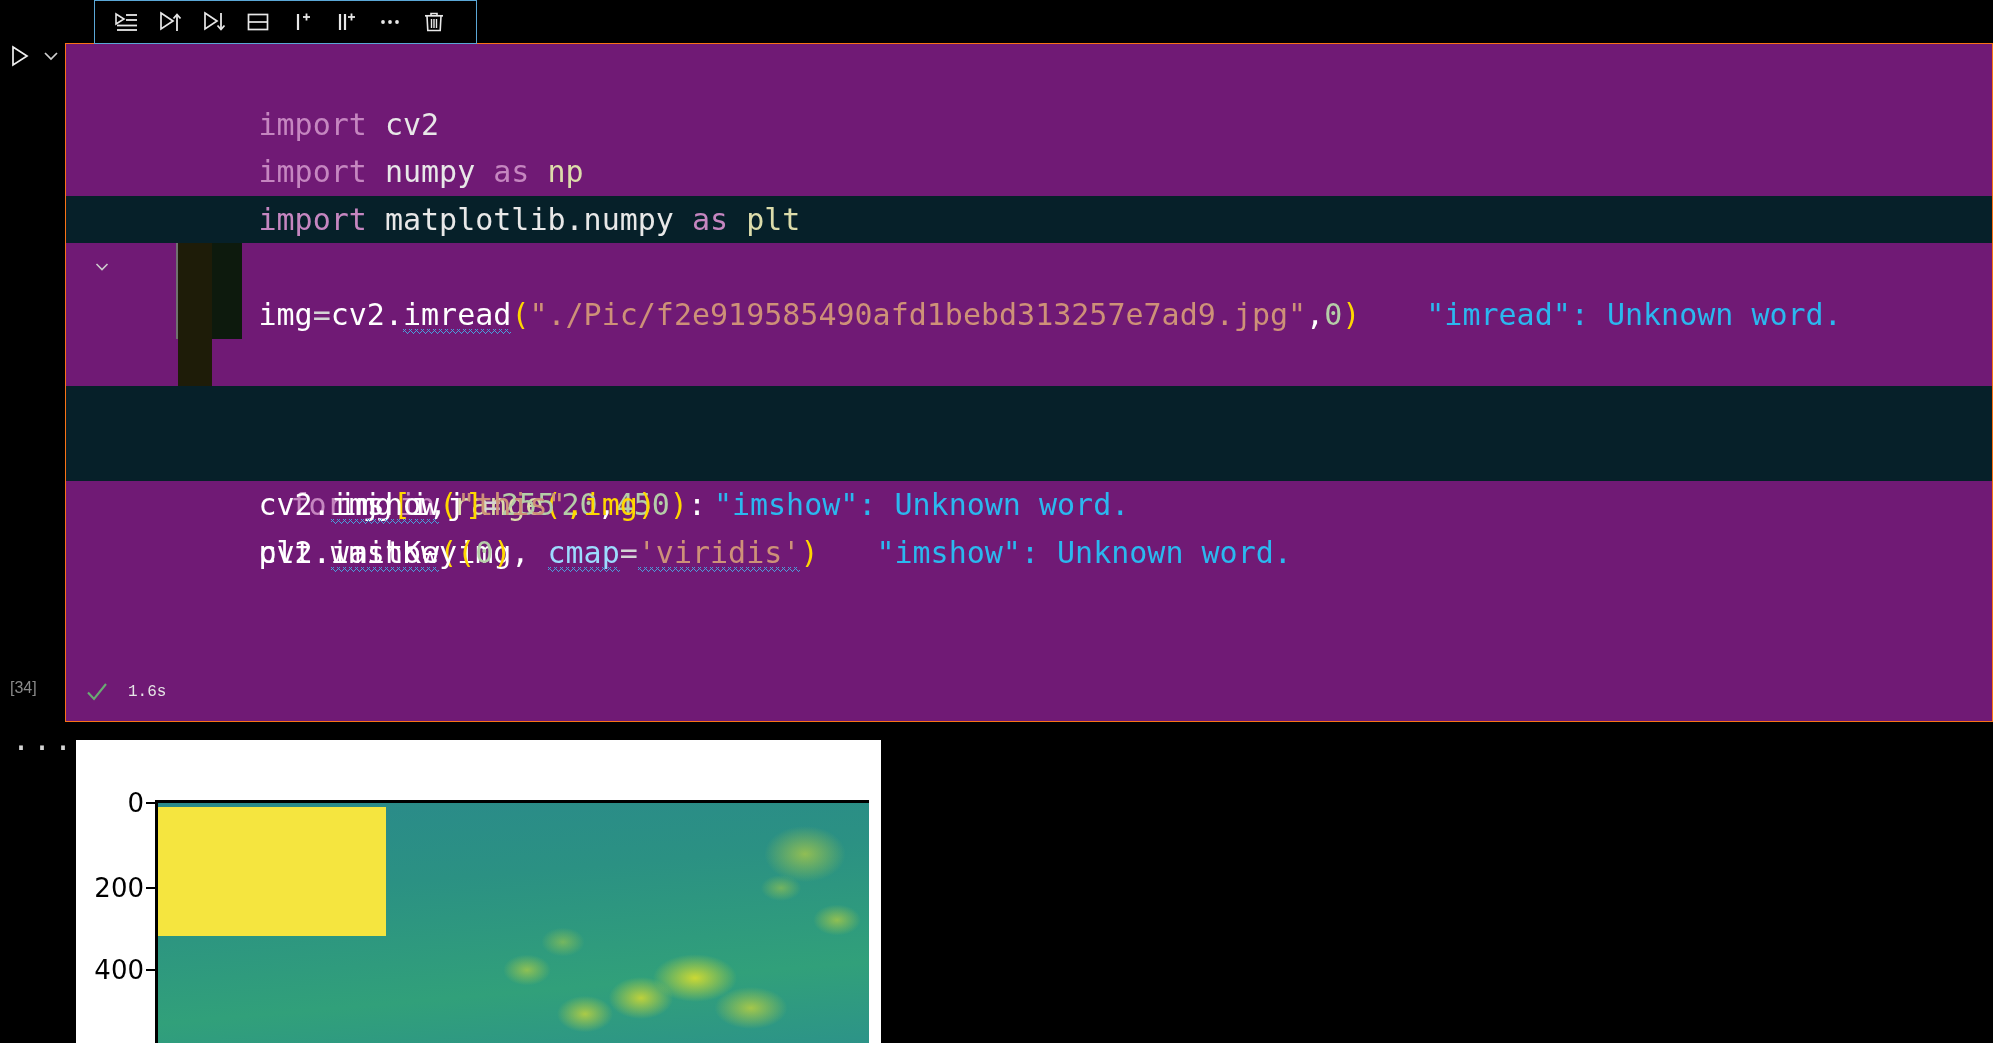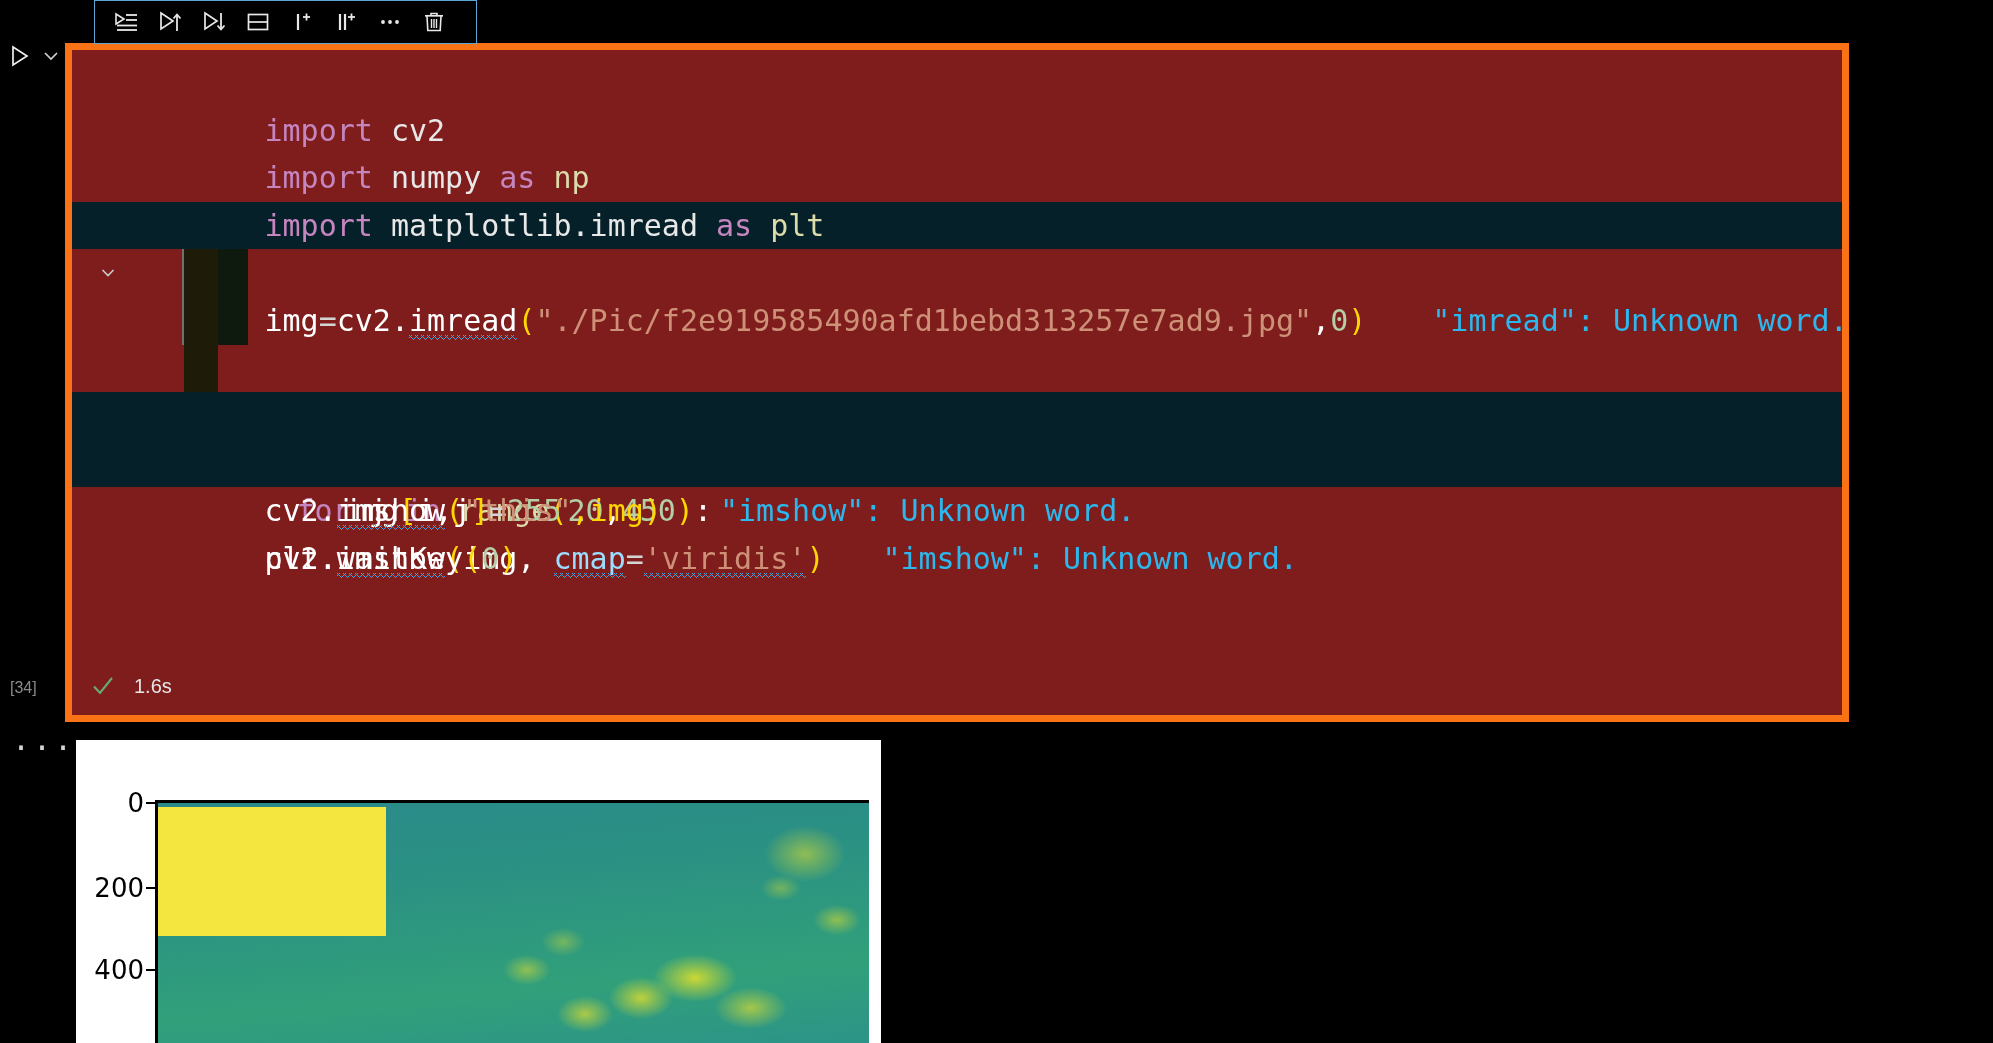--- a/index.html
+++ b/index.html
@@ -77,25 +77,25 @@
     align-items: center;
     justify-content: center;
     cursor: pointer;
   }
 
   
   #code-cell {
     position: absolute;
     left: 65px;
     top: 43px;
-    width: 1784px;
+    width: 1928px;
     height: 679px;
-    border: 7px solid #f97316;
+    border: 1px solid #f97316;
     box-sizing: border-box;
-    background: #7f1d1d;
+    background: #701a75;
     overflow: hidden;
   }
 
   #code-area {
     position: relative;
     padding-top: 9px;
     height: 600px;
   }
 
   .line {
@@ -200,22 +200,22 @@
   }
   #exec-check {
     width: 26px;
     height: 26px;
     display: flex;
     align-items: center;
     justify-content: center;
   }
   #exec-time {
     color: #e6e6e6;
-    font-size: 20px;
-    font-family: Liberation Sans, sans-serif;
+    font-size: 16px;
+    font-family: Liberation Mono, monospace;
   }
   #exec-count {
     position: absolute;
     left: 10px;
     top: 679px;
     color: #8a8a8a;
     font-size: 16px;
     font-family: "Liberation Sans", sans-serif;
     z-index: 16;
   }
@@ -400,21 +400,21 @@
 
       <div class="line">
         <span class="txt"><span class="k-import">import</span> <span class="k-mod">cv2</span></span>
       </div>
 
       <div class="line">
         <span class="txt"><span class="k-import">import</span> <span class="k-mod">numpy</span> <span class="k-import">as</span> <span class="k-fn">np</span></span>
       </div>
 
       <div class="line">
-        <span class="txt"><span class="k-import">import</span> <span class="k-mod">matplotlib.imread</span> <span class="k-import">as</span> <span class="k-fn">plt</span></span>
+        <span class="txt"><span class="k-import">import</span> <span class="k-mod">matplotlib.numpy</span> <span class="k-import">as</span> <span class="k-fn">plt</span></span>
       </div>
 
       <div class="line">
         <div class="band band-teal"></div>
         <span class="txt"><span class="k-plain">img</span><span class="k-op">=</span><span class="k-plain">cv2.</span><span class="k-fnwhite sq">imread</span><span class="k-paren">(</span><span class="k-str">"./Pic/f2e919585490afd1bebd313257e7ad9.jpg"</span><span class="k-plain">,</span><span class="k-num">0</span><span class="k-paren">)</span><span class="hint" style="margin-left:66px;">"imread": Unknown word.</span></span>
       </div>
 
 
       <div class="line">
         <div class="iblock" style="left:112px; top:0; width:34px; height:47.6px; background:#1e1c08;"></div>

